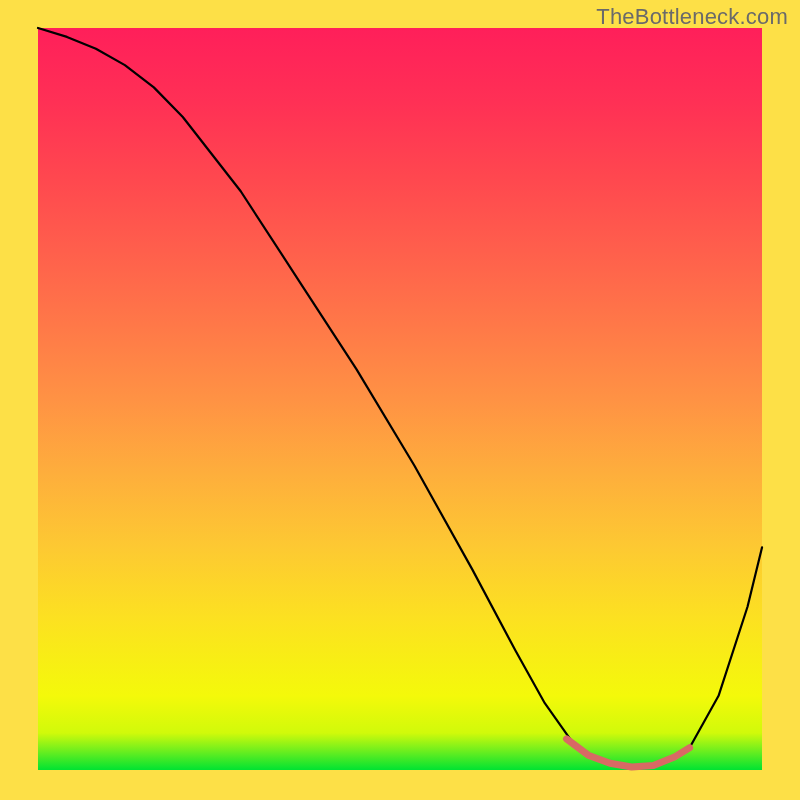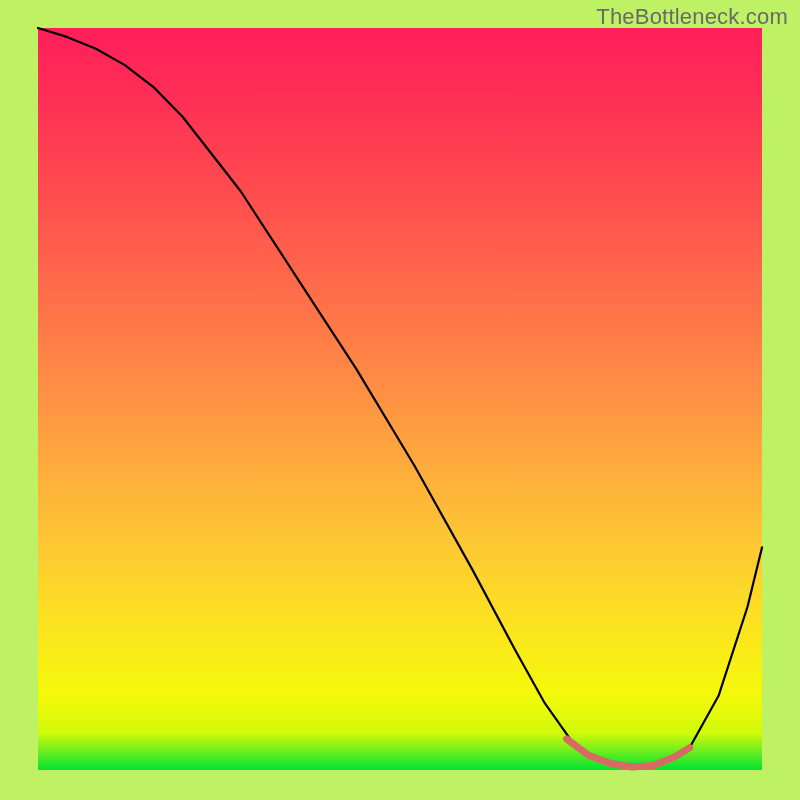--- a/index.html
+++ b/index.html
@@ -1,17 +1,17 @@
 <!DOCTYPE html>
 <html><head>
 <meta charset="utf-8">
 <style>
   * { margin: 0; padding: 0; box-sizing: border-box; }
   html, body { width: 800px; height: 800px; background: #000; overflow: hidden; }
-  .wrap { position: relative; width: 800px; height: 800px; background: #bef264; }
+  .wrap { position: relative; width: 800px; height: 800px; background: #fde047; }
   .attribution {
     position: absolute;
     top: 4px;
     right: 12px;
     color: #6a6a6a;
     font-family: Arial, Helvetica, sans-serif;
     font-size: 22px;
     letter-spacing: 0.2px;
   }
   .plot-area {

